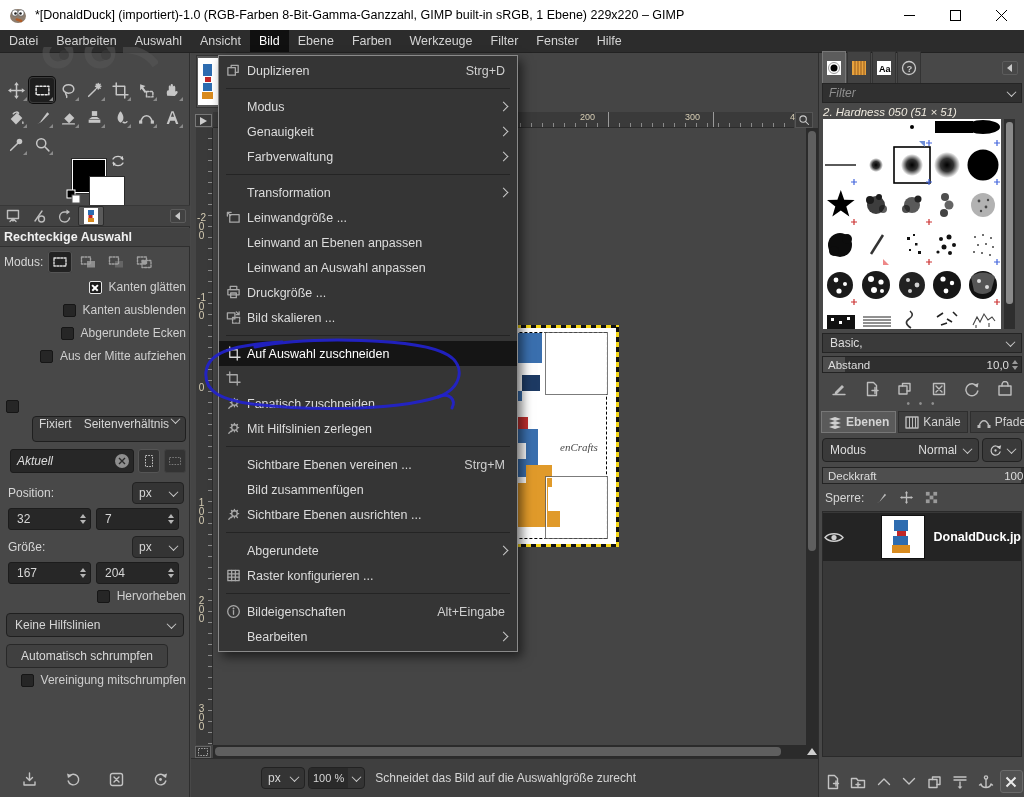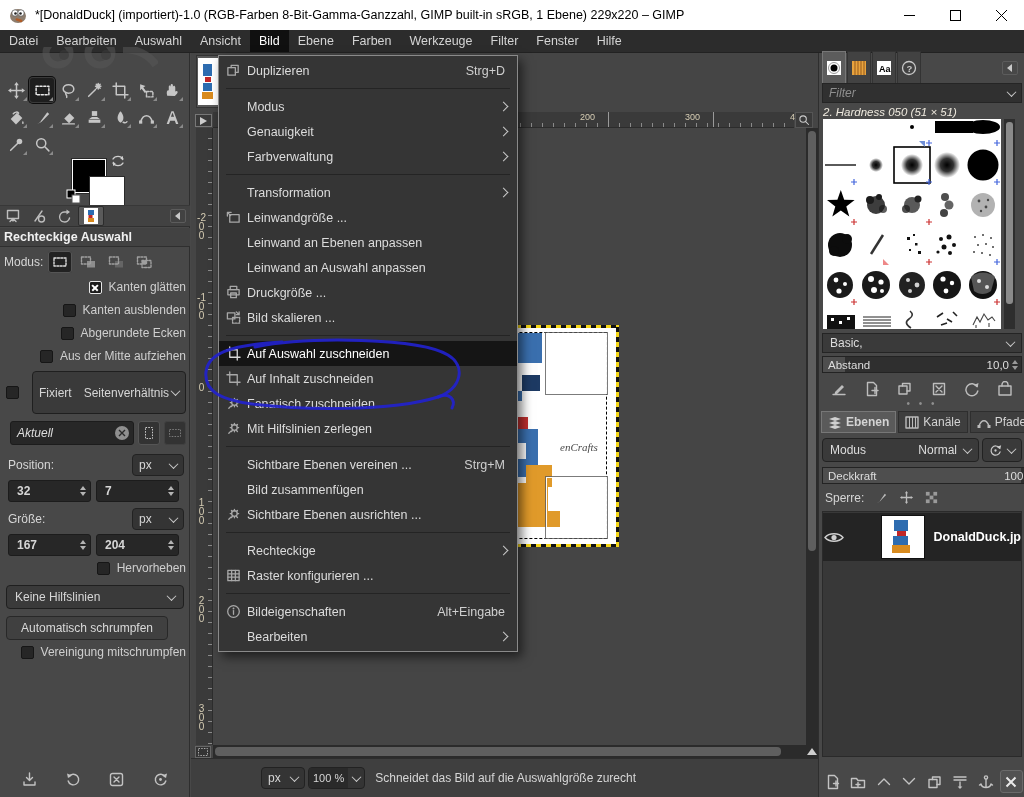--- a/index.html
+++ b/index.html
@@ -53,32 +53,32 @@
   .mode-btn { width:24px; height:22px; display:flex; align-items:center; justify-content:center; color:#9f9f9f; margin-right:4px; border-radius:3px; }
   .mode-btn.active { background:#222; box-shadow:inset 0 0 0 1px #555; color:#ddd; }
   .cb-row { padding:5px 4px 4px 6px;justify-content:flex-end; }
   .cb { width:13px; height:13px; background:#262626; border:1px solid #161616; border-radius:2px; margin-right:7px; position:relative; flex:none; }
   .cb.checked { background:#1b1b1b; border-color:#e8e8e8; }
   .cb.checked::before,.cb.checked::after { content:""; position:absolute; left:1.5px; top:5px; width:8px; height:1.8px; background:#fff; }
   .cb.checked::before { transform:rotate(45deg); }
   .cb.checked::after { transform:rotate(-45deg); }
   .cb-label { color:#cfcfcf; }
   .fix-row { padding:4px 4px 2px 6px; }
-  .fix-box { flex:1; height:43px; border:1px solid #1f1f1f; background:#3a3a3a; border-radius:4px; display:flex; align-items:center; padding:0 6px; margin-left:6px; }
+  .fix-box { flex:1; height:26px; border:1px solid #1f1f1f; background:#3a3a3a; border-radius:4px; display:flex; align-items:flex-start; padding:0 6px; margin-left:6px;margin-top:45px; }
   .fix-box .sep-lbl { margin-left:12px; }
   .entry-row { padding:5px 4px 3px 10px; }
   .entry { flex:1; height:24px; background:#272727; border:1px solid #1c1c1c; border-radius:3px; display:flex; align-items:center; padding:0 4px 0 6px; font-style:italic; color:#ddd; }
   .clear-ic { margin-left:auto; width:14px; height:14px; border-radius:8px; background:#8f8f8f; color:#272727; display:flex; align-items:center; justify-content:center; font-size:10px; }
   .pbtn { width:22px; height:24px; margin-left:4px; border:1px solid #555; border-radius:3px; background:#333; display:flex; align-items:center; justify-content:center; }
   .pbtn.dim { border-color:#414141; }
   .unit-row { padding:6px 6px 0 8px; display:flex; align-items:center; justify-content:space-between; }
   .unit-dd { width:52px; height:22px; background:#343434; border:1px solid #222; border-radius:4px; display:flex; align-items:center; justify-content:space-between; padding:0 6px; }
   .spin-pair { padding:4px 6px 0 8px; display:flex; }
   .spin { width:85px; height:22px; background:#272727; border:1px solid #1c1c1c; border-radius:3px; display:flex; align-items:center; padding:0 2px 0 8px; margin-right:5px; }
-  .spin .val { flex:1;font-weight:bold; }
+  .spin .val { flex:1; }
   .spin-arrows { display:flex; flex-direction:column; justify-content:center; gap:2px; padding-right:2px; }
   .tri-u { width:0; height:0; border-left:3.5px solid transparent; border-right:3.5px solid transparent; border-bottom:4px solid #b5b5b5; }
   .tri-d { width:0; height:0; border-left:3.5px solid transparent; border-right:3.5px solid transparent; border-top:4px solid #b5b5b5; }
   .wide-dd { margin:6px 6px 0 6px; height:24px; background:#3a3a3a; border:1px solid #1f1f1f; border-radius:4px; display:flex; align-items:center; justify-content:space-between; padding:0 8px; }
   .wide-btn { margin:7px 22px 0 6px; height:24px; background:#404040; border:1px solid #282828; border-radius:4px; display:flex; align-items:center; justify-content:center; color:#d9d9d9; }
   .to-actions { position:absolute; bottom:6px; left:0; width:190px; display:flex; justify-content:space-around; padding:0 8px; }
   .to-abtn { width:30px; height:24px; display:flex; align-items:center; justify-content:center; color:#c3c3c3; }
 
   .chev { width:7px; height:7px; border-right:1.6px solid #c9c9c9; border-bottom:1.6px solid #c9c9c9; transform:rotate(45deg) translate(-1px,-1px); flex:none; }
   .chev.r { transform:rotate(-45deg); }
@@ -1121,21 +1121,20 @@
           </svg>
         </span>
       <span class="mil">Auf Auswahl zuschneiden</span>
     </div>
     <div class="mi">
       <span class="mic">
           <svg width="15" height="15" viewBox="0 0 16 16">
             <path class="ic" d="M4 1v11h11M1 4h11v11"></path>
           </svg>
         </span>
-      <span class="mil">Auf Inhalt zuschneiden</span>
     </div>
     <div class="mi">
       <span class="mic">
           <svg width="15" height="15" viewBox="0 0 16 16">
             <circle class="ic" cx="9" cy="7" r="3"></circle>
             <path class="ic" d="M9 2.5V4M9 10v1.5M4.5 7H6M12 7h1.5M5.8 3.8l1 1M11.2 10.2l1 1M12.2 3.8l-1 1M6.8 10.2l-1 1M3 13l2.5-2.5" stroke-width="1.1"></path>
           </svg>
         </span>
       <span class="mil">Fanatisch zuschneiden</span>
     </div>
@@ -1163,21 +1162,21 @@
           <svg width="15" height="15" viewBox="0 0 16 16">
             <circle class="ic" cx="9" cy="7" r="3"></circle>
             <path class="ic" d="M9 2.5V4M9 10v1.5M4.5 7H6M12 7h1.5M5.8 3.8l1 1M11.2 10.2l1 1M12.2 3.8l-1 1M6.8 10.2l-1 1M3 13l2.5-2.5" stroke-width="1.1"></path>
           </svg>
         </span>
       <span class="mil">Sichtbare Ebenen ausrichten ...</span>
     </div>
     <div class="msep"></div>
     <div class="mi">
         <span class="mic"></span>
-        <span class="mil">Rechteckige</span>
+        <span class="mil">Abgerundete</span>
         <span class="msub">
           <span class="chev r"></span>
         </span>
       </div>
     <div class="mi">
       <span class="mic">
           <svg width="15" height="15" viewBox="0 0 16 16">
             <rect class="ic" x="2" y="2.5" width="12" height="11"></rect>
             <path class="ic" d="M6 2.5v11M10 2.5v11M2 6.2h12M2 9.8h12" stroke-width="1"></path>
           </svg>

